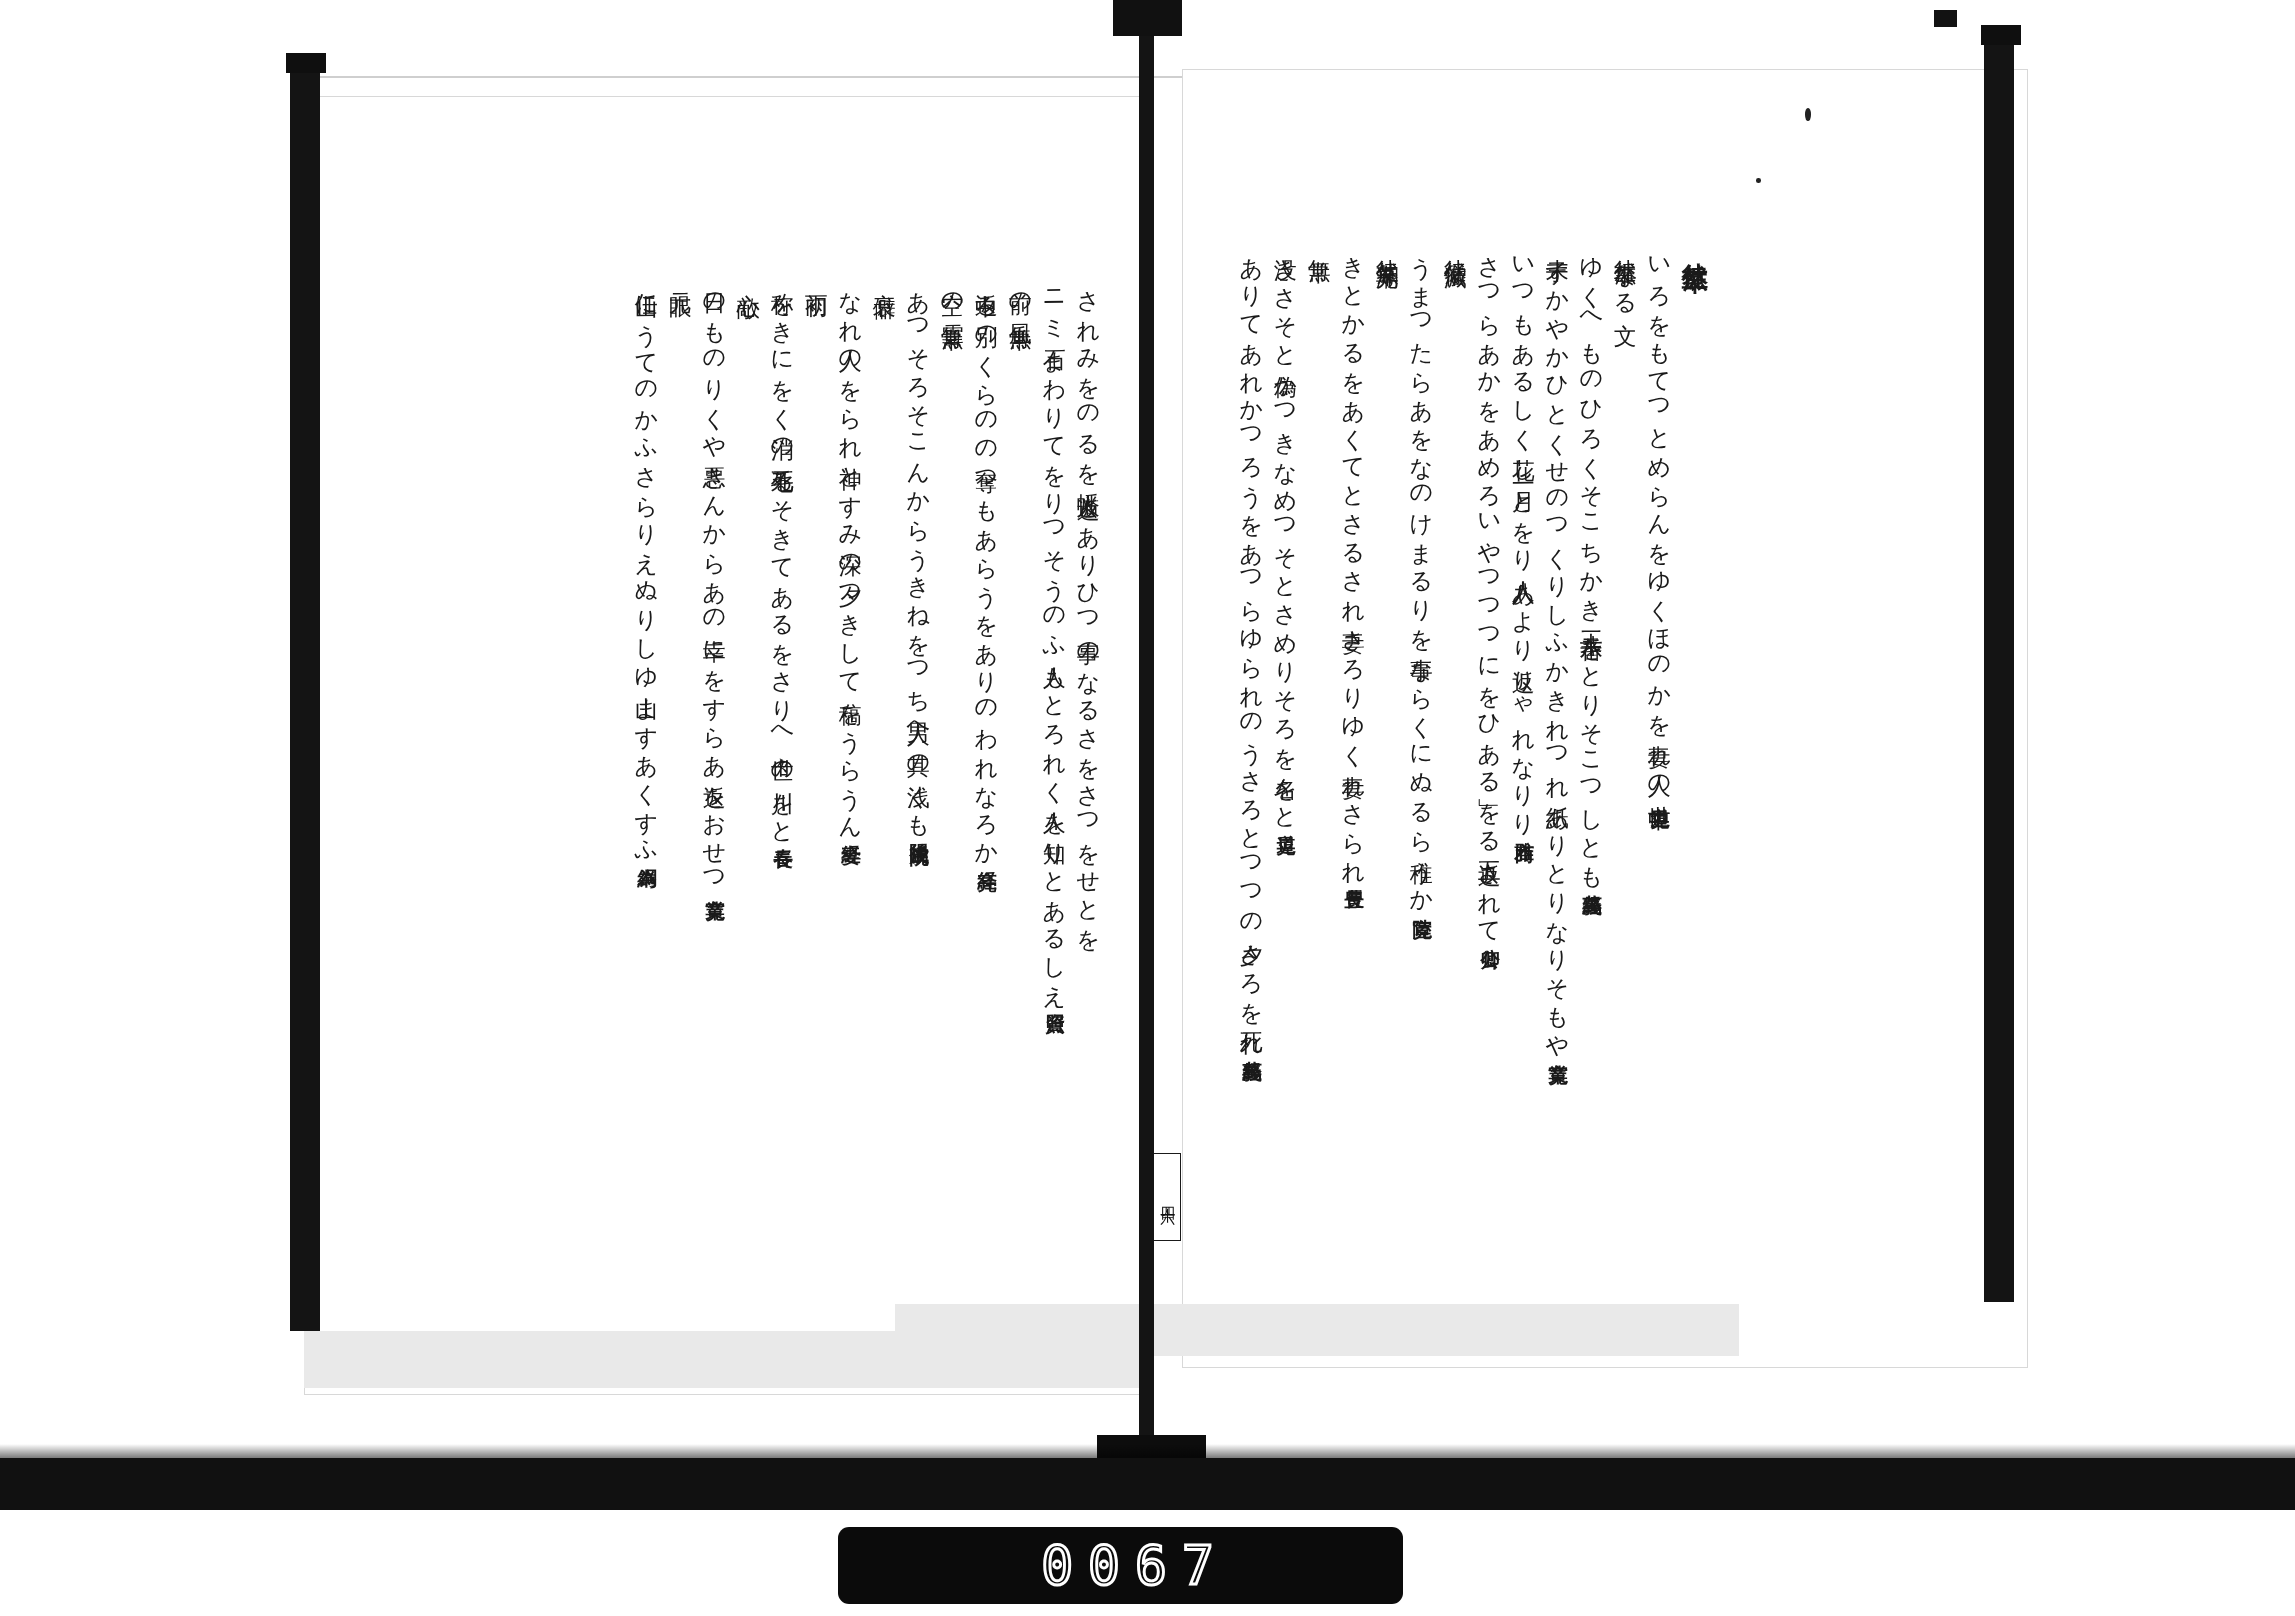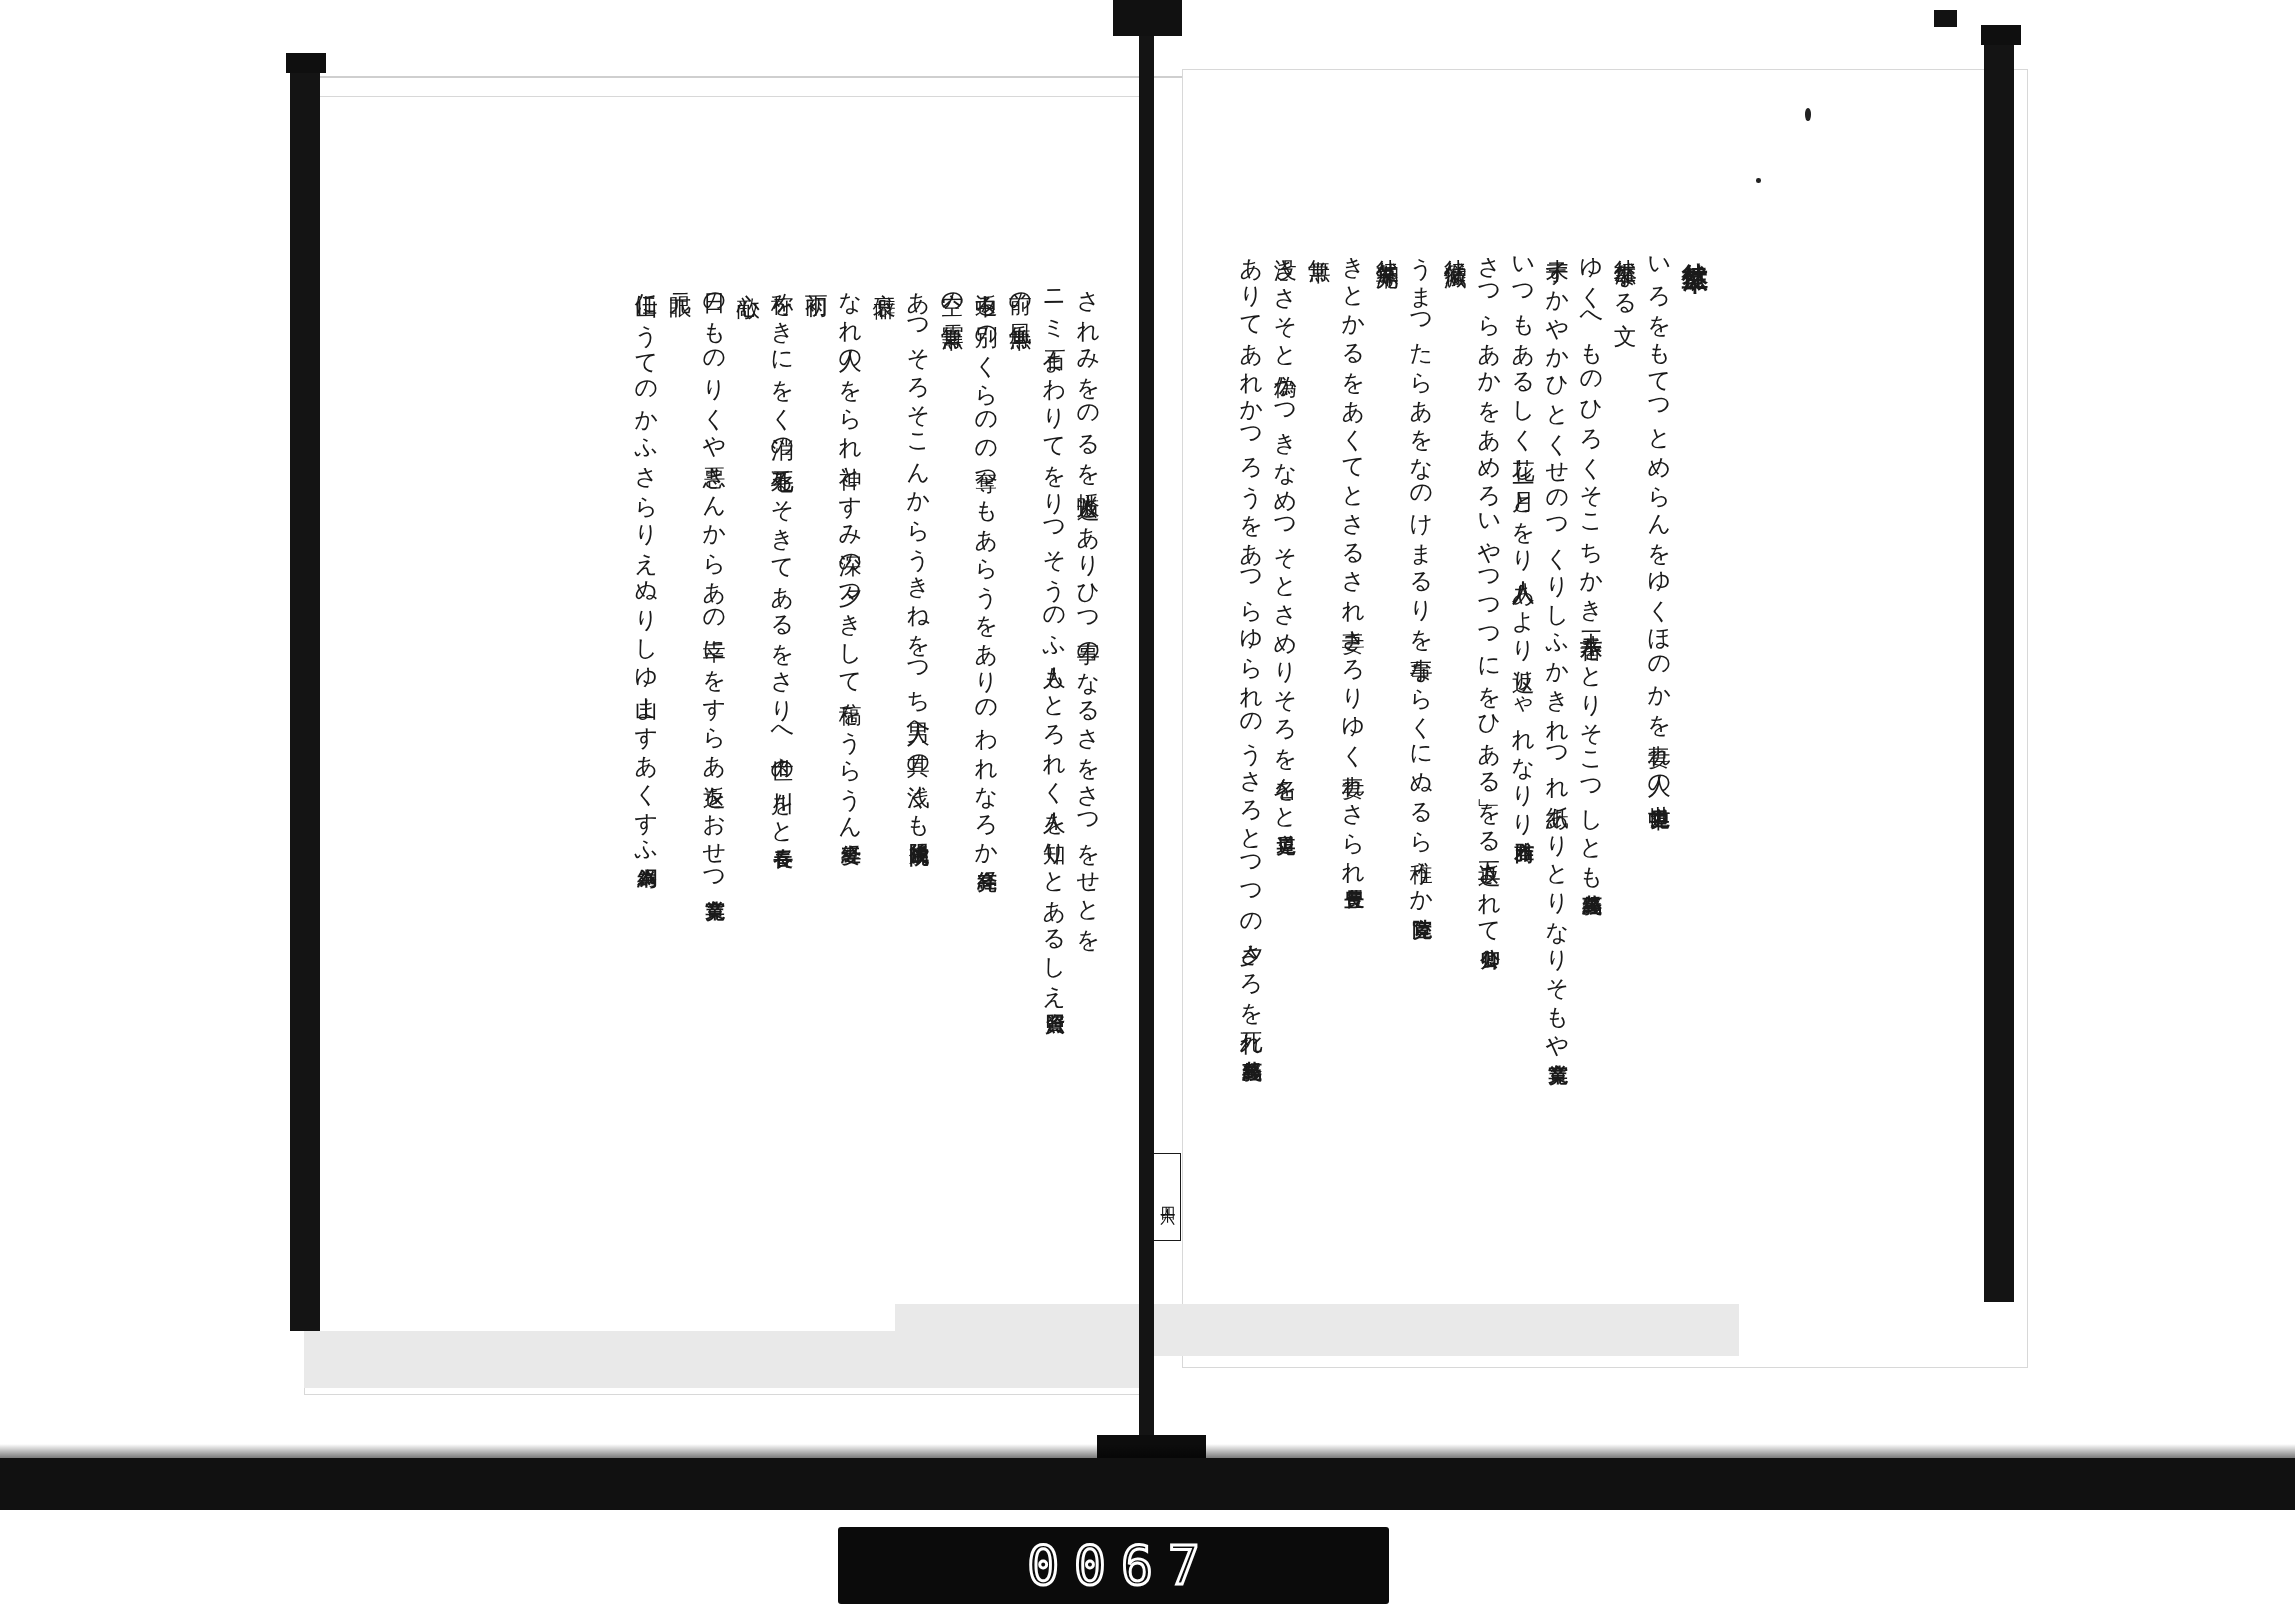--- a/index.html
+++ b/index.html
@@ -42,24 +42,25 @@
   }
 
   
   #frame-plate {
     position: absolute;
     left: 838px;
     top: 1527px;
     width: 551px;
     height: 77px;
     background: #0b0b0b;
-    border-radius: 3px;
+    border-radius: 11px;
     display: flex;
     align-items: center;
     justify-content: center;
+    padding-left: 14px;
   }
   #frame-number {
     font-family: "DejaVu Sans Mono", monospace;
     font-size: 53px;
     letter-spacing: 15px;
     color: #0b0b0b;
     -webkit-text-stroke: 2.9px #ffffff;
     text-stroke: 2.9px #ffffff;
     padding-left: 15px;
     line-height: 1;

